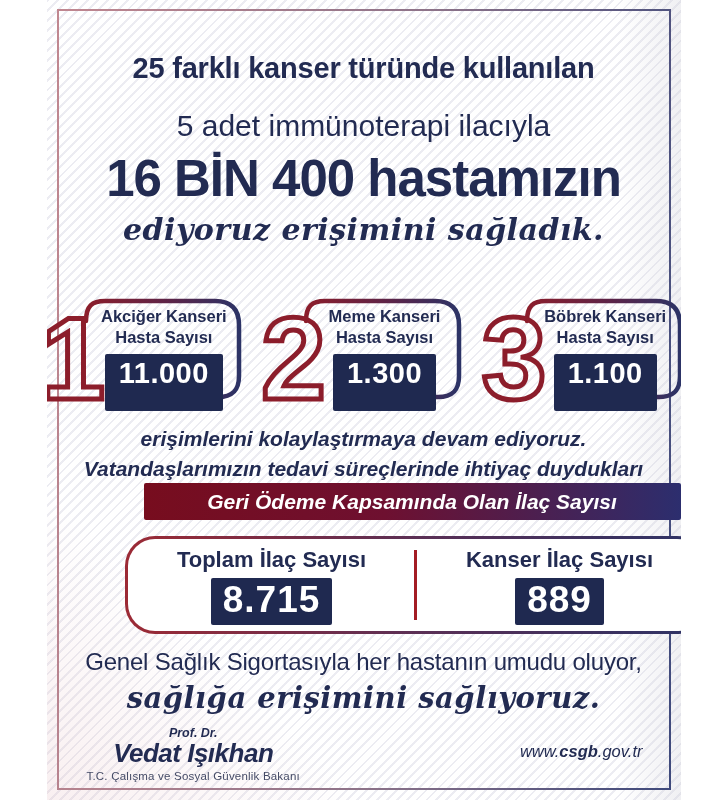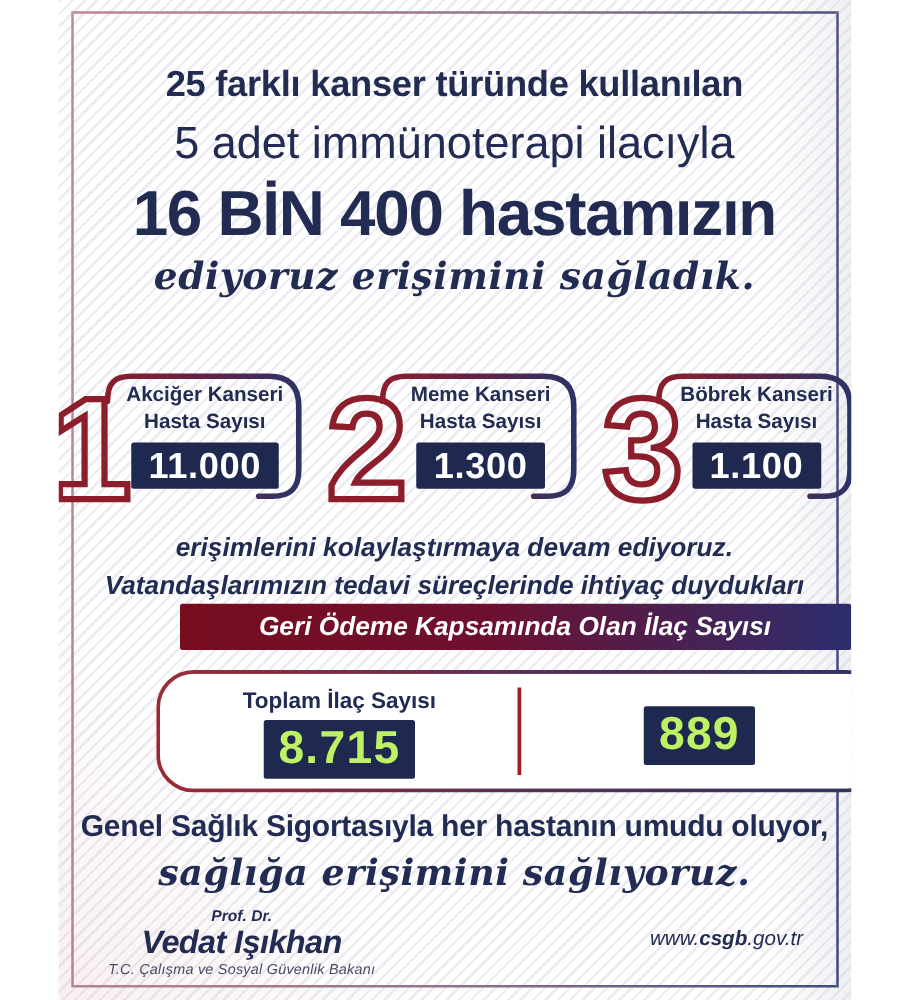--- a/index.html
+++ b/index.html
@@ -18,21 +18,21 @@
   }
   .frame{
     position:absolute;left:10px;top:9px;right:10px;bottom:10px;
     border:2px solid;
     border-image:linear-gradient(95deg,#c08790 0%, #8d7389 55%, #3f4a7c 100%) 1;
     pointer-events:none;
   }
   
   .header{position:absolute;left:0;top:52px;width:100%;text-align:center;}
   .h-line1{font-size:29px;font-weight:bold;letter-spacing:-0.2px;}
-  .h-line2{font-size:36px;font-weight:normal;margin-top:8px;}
+  .h-line2{font-size:30px;font-weight:normal;margin-top:24px;}
   .h-line3{font-size:51px;font-weight:bold;letter-spacing:-1px;margin-top:6px;}
   .script{font-family:"DejaVu Serif", serif;font-style:italic;font-weight:bold;}
   .h-line4{font-size:30px;margin-top:4px;letter-spacing:0.5px;}
   
   .banner{
     position:absolute;
     background:linear-gradient(90deg,#770d1e 0%, #6e1030 45%, #2c2e6e 100%);
     color:#ffffff;font-weight:bold;font-style:italic;text-align:center;
     border-radius:2px;
     display:flex;align-items:center;justify-content:center;
@@ -47,51 +47,51 @@
     font-size:116px;line-height:100px;font-weight:bold;
     color:#8c1d2b;
     -webkit-text-fill-color:transparent;
     -webkit-text-stroke:5px #8c1d2b;
   }
   .rank-bracket{position:absolute;left:36px;top:0;width:160px;height:106px;}
   .rank-content{position:absolute;left:46px;right:4px;top:9px;text-align:center;z-index:1;}
   .rank-label{font-size:16.5px;font-weight:600;line-height:1.25;color:#222b52;}
   .rank-value{
     display:inline-block;margin-top:7px;background:#1f2950;color:#ffffff;
-    font-weight:bold;font-size:29px;padding:3px 14px 1px;border-radius:2px;letter-spacing:0.5px;
+    font-weight:bold;font-size:29px;padding:3px 14px 21px;border-radius:2px;letter-spacing:0.5px;
   }
   
   .paragraph{
     position:absolute;left:0;top:424px;width:100%;text-align:center;
     font-style:italic;font-weight:600;font-size:21px;line-height:1.45;color:#222b52;
   }
   
   .stats-box{
     position:absolute;left:78px;top:536px;width:576px;height:92px;
     border-radius:30px;border:3px solid transparent;
     background:linear-gradient(#ffffff,#ffffff) padding-box,
                linear-gradient(90deg,#9c2a35,#5b2f55,#2c3366) border-box;
     display:flex;
   }
   .stat-half{flex:1;display:flex;flex-direction:column;align-items:center;justify-content:center;padding-top:2px;}
-  .stat-label{font-size:18px;font-weight:600;color:#222b52;}
+  .stat-label{font-size:22px;font-weight:600;color:#222b52;}
   .stat-value{
-    margin-top:5px;background:#1f2950;color:#bef264;font-weight:bold;font-size:37px;
+    margin-top:5px;background:#1f2950;color:#ffffff;font-weight:bold;font-size:37px;
     padding:1px 12px 4px;border-radius:2px;letter-spacing:1px;
   }
   .stat-divider{position:absolute;left:50%;top:11px;bottom:11px;width:3px;margin-left:-1.5px;background:#a31d24;}
   
   .closing{position:absolute;left:0;top:648px;width:100%;text-align:center;}
-  .c-line1{font-size:24px;font-weight:bold;letter-spacing:-0.2px;}
+  .c-line1{font-size:24px;font-weight:normal;letter-spacing:-0.2px;}
   .c-line2{font-size:29px;margin-top:5px;letter-spacing:0.5px;}
   
   .footer-left{position:absolute;left:40px;top:726px;text-align:center;}
   .f-title{font-style:italic;font-size:12.5px;font-weight:600;color:#222b52;}
   .f-name{font-style:italic;font-weight:bold;font-size:26px;letter-spacing:-0.5px;color:#222b52;line-height:1.05;}
-  .f-role{font-size:11.5px;color:#454b66;margin-top:3px;letter-spacing:0.2px;font-style:italic;}
+  .f-role{font-size:11.5px;color:#454b66;margin-top:3px;letter-spacing:0.2px;}
   .footer-right{
     position:absolute;right:38px;top:742px;
     font-style:italic;font-size:16.5px;color:#222b52;
   }
   .footer-right b{font-weight:bold;}
 </style>
 </head>
 <body>
 
 <div class="canvas">
@@ -179,20 +179,21 @@
 
   <div class="banner banner2">Geri Ödeme Kapsamında Olan İlaç Sayısı</div>
 
   <div class="stats-box">
     <div class="stat-half">
       <div class="stat-label">Toplam İlaç Sayısı</div>
       <div class="stat-value">8.715</div>
     </div>
     <div class="stat-divider"></div>
     <div class="stat-half">
+      <div class="stat-label">Kanser İlaç Sayısı</div>
       <div class="stat-value">889</div>
     </div>
   </div>
 
   <div class="closing">
     <div class="c-line1">Genel Sağlık Sigortasıyla her hastanın umudu oluyor,</div>
     <div class="c-line2 script">sağlığa erişimini sağlıyoruz.</div>
   </div>
 
   <div class="footer-left">

